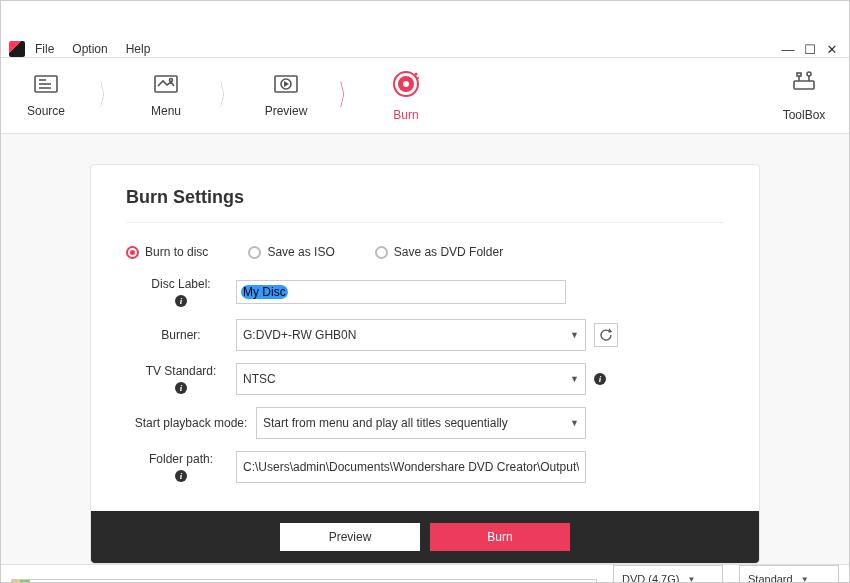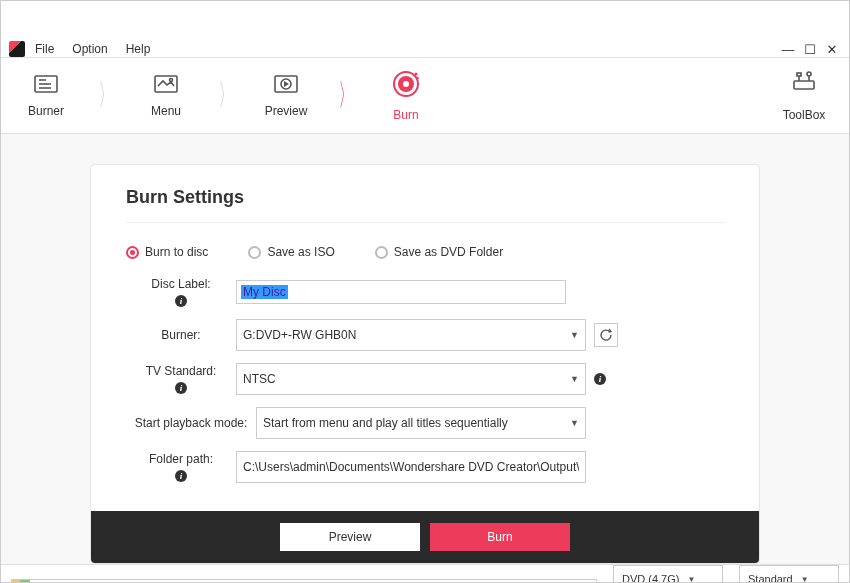--- a/index.html
+++ b/index.html
@@ -23,21 +23,21 @@
 .card-body { padding: 22px 35px 10px 35px; flex:1; }
 .card-title { font-size:18px; font-weight:600; color:#333; padding-bottom:14px; border-bottom:1px solid #eee; margin-bottom:22px; }
 .radio-row { display:flex; gap:40px; margin-bottom:18px; align-items: flex-start; }
 .radio { display:flex; align-items:center; gap:6px; cursor:pointer; }
 .radio-circle { width:13px; height:13px; border:2px solid #bbb; border-radius:50%; display:flex; align-items:center; justify-content:center; }
 .radio.sel .radio-circle { border-color:#ed3b5c; }
 .radio.sel .radio-circle::after { content:""; width:5px; height:5px; background:#ed3b5c; border-radius:50%; }
 .form-row { display:flex; align-items:center; margin-bottom:12px; }
 .form-label { width:110px; display:flex; align-items:center; gap:4px;flex-direction:column; }
 .info-icon { width:12px; height:12px; background:#333; color:#fff; border-radius:50%; font-size:9px; font-style:italic; font-weight:bold; display:inline-flex; align-items:center; justify-content:center; font-family: Georgia, serif; }
-.sel-input { background:#3399ff; color:#4c1d95; padding:0 2px;}
+.sel-input { background:#3399ff; color:#000000; padding:0 2px;border-radius:7px;}
 .combo { height:32px; width:350px; border:1px solid #ccc; display:flex; align-items:center; padding:0 6px; justify-content:space-between; cursor:pointer; background:#fff;}
 .caret { font-size:9px; color:#555; }
 .refresh-btn { width:24px; height:24px; border:1px solid #ccc; margin-left:8px; display:flex; align-items:center; justify-content:center; cursor:pointer; }
 .info-right { margin-left:8px; }
 
 .card-footer { height:52px; background:#2a2a2a; display:flex; align-items:center; justify-content:center; gap:10px; border-radius:0 0 4px 4px;}
 .footer-btn { width:140px; height:28px; display:flex; align-items:center; justify-content:center; cursor:pointer; font-size:12px; }
 .btn-preview { background:#fff; color:#333; }
 .btn-burn { background:#ed3b5c; color:#fff; }
 
@@ -70,21 +70,21 @@
 <div class="tabbar">
   <div class="tab">
     <span>
       <svg width="28" height="22" viewBox="0 0 28 22" fill="none" stroke="#555" stroke-width="1.6">
           <rect x="3" y="3" width="22" height="16" rx="1"></rect>
           <line x1="7" y1="7" x2="14" y2="7"></line>
           <line x1="7" y1="11" x2="19" y2="11"></line>
           <line x1="7" y1="15" x2="19" y2="15"></line>
         </svg>
     </span>
-    <span>Burner</span>
+    <span>Source</span>
   </div>
   <div class="tab-sep">〉</div>
   <div class="tab">
     <span>
       <svg width="28" height="22" viewBox="0 0 28 22" fill="none" stroke="#555" stroke-width="1.6">
           <rect x="3" y="3" width="22" height="16" rx="1"></rect>
           <polyline points="6,13 11,8 15,12 19,9 22,13"></polyline>
           <circle cx="19" cy="7" r="1.5"></circle>
         </svg>
     </span>

